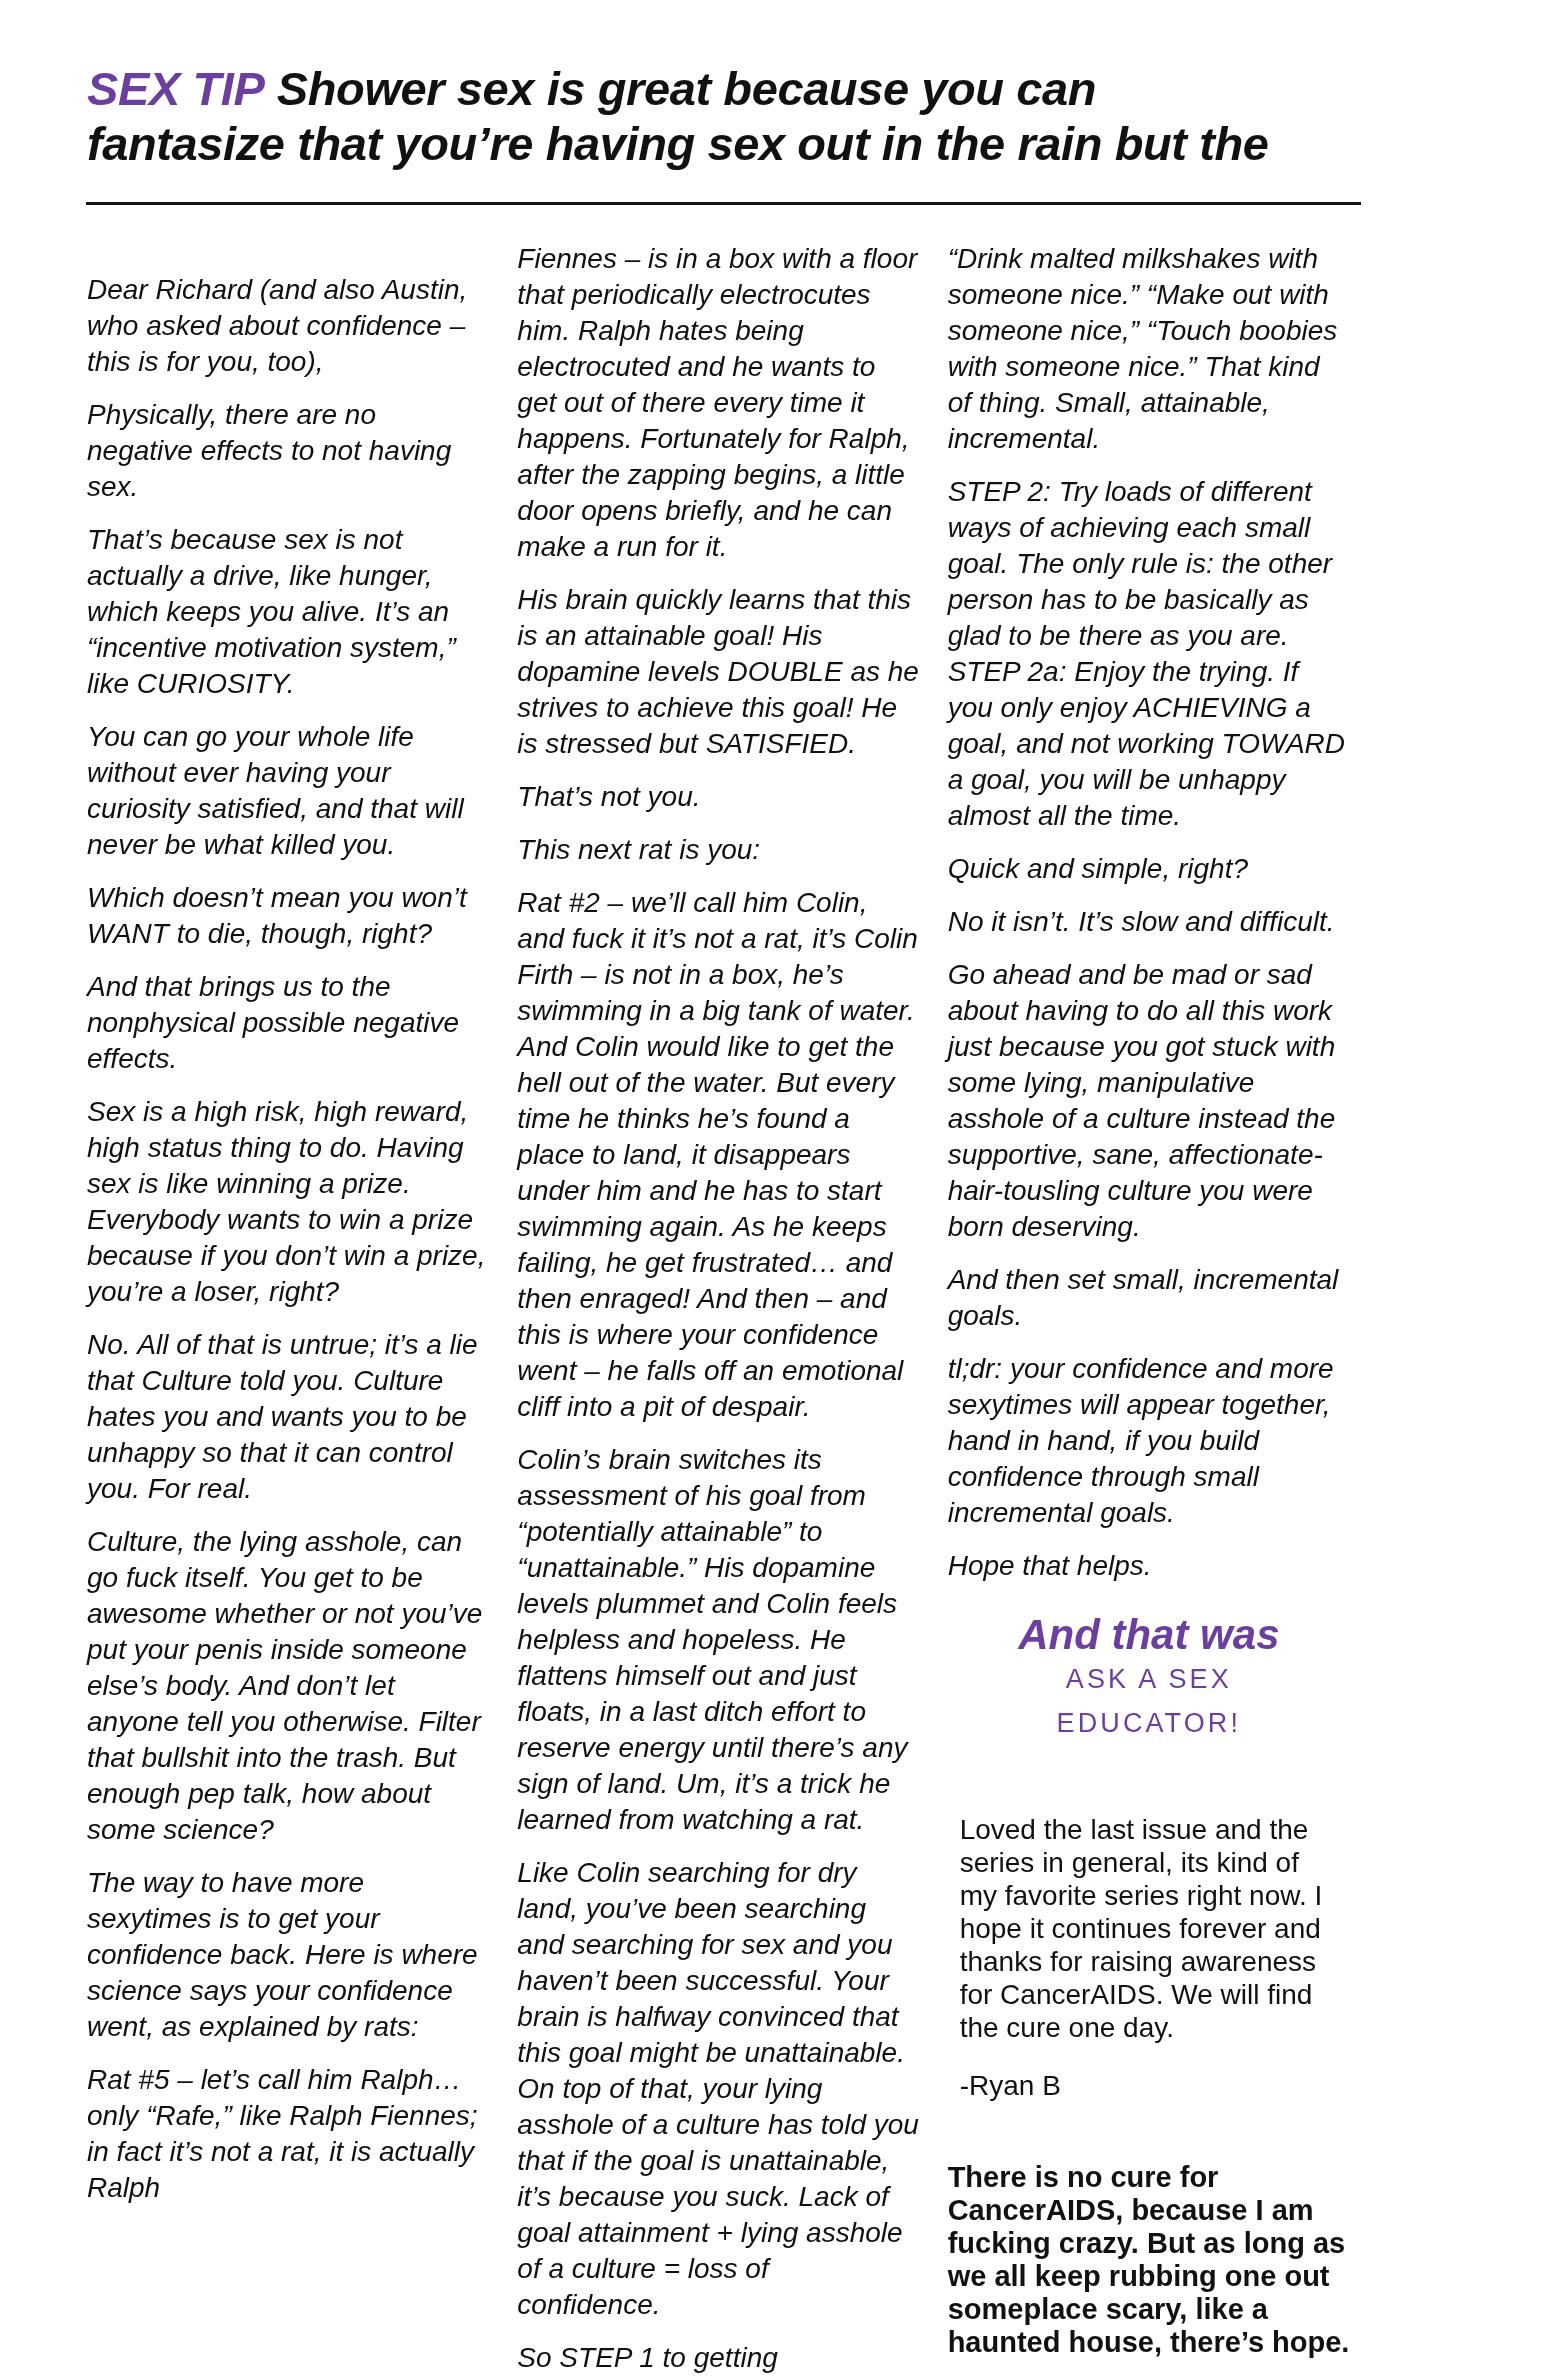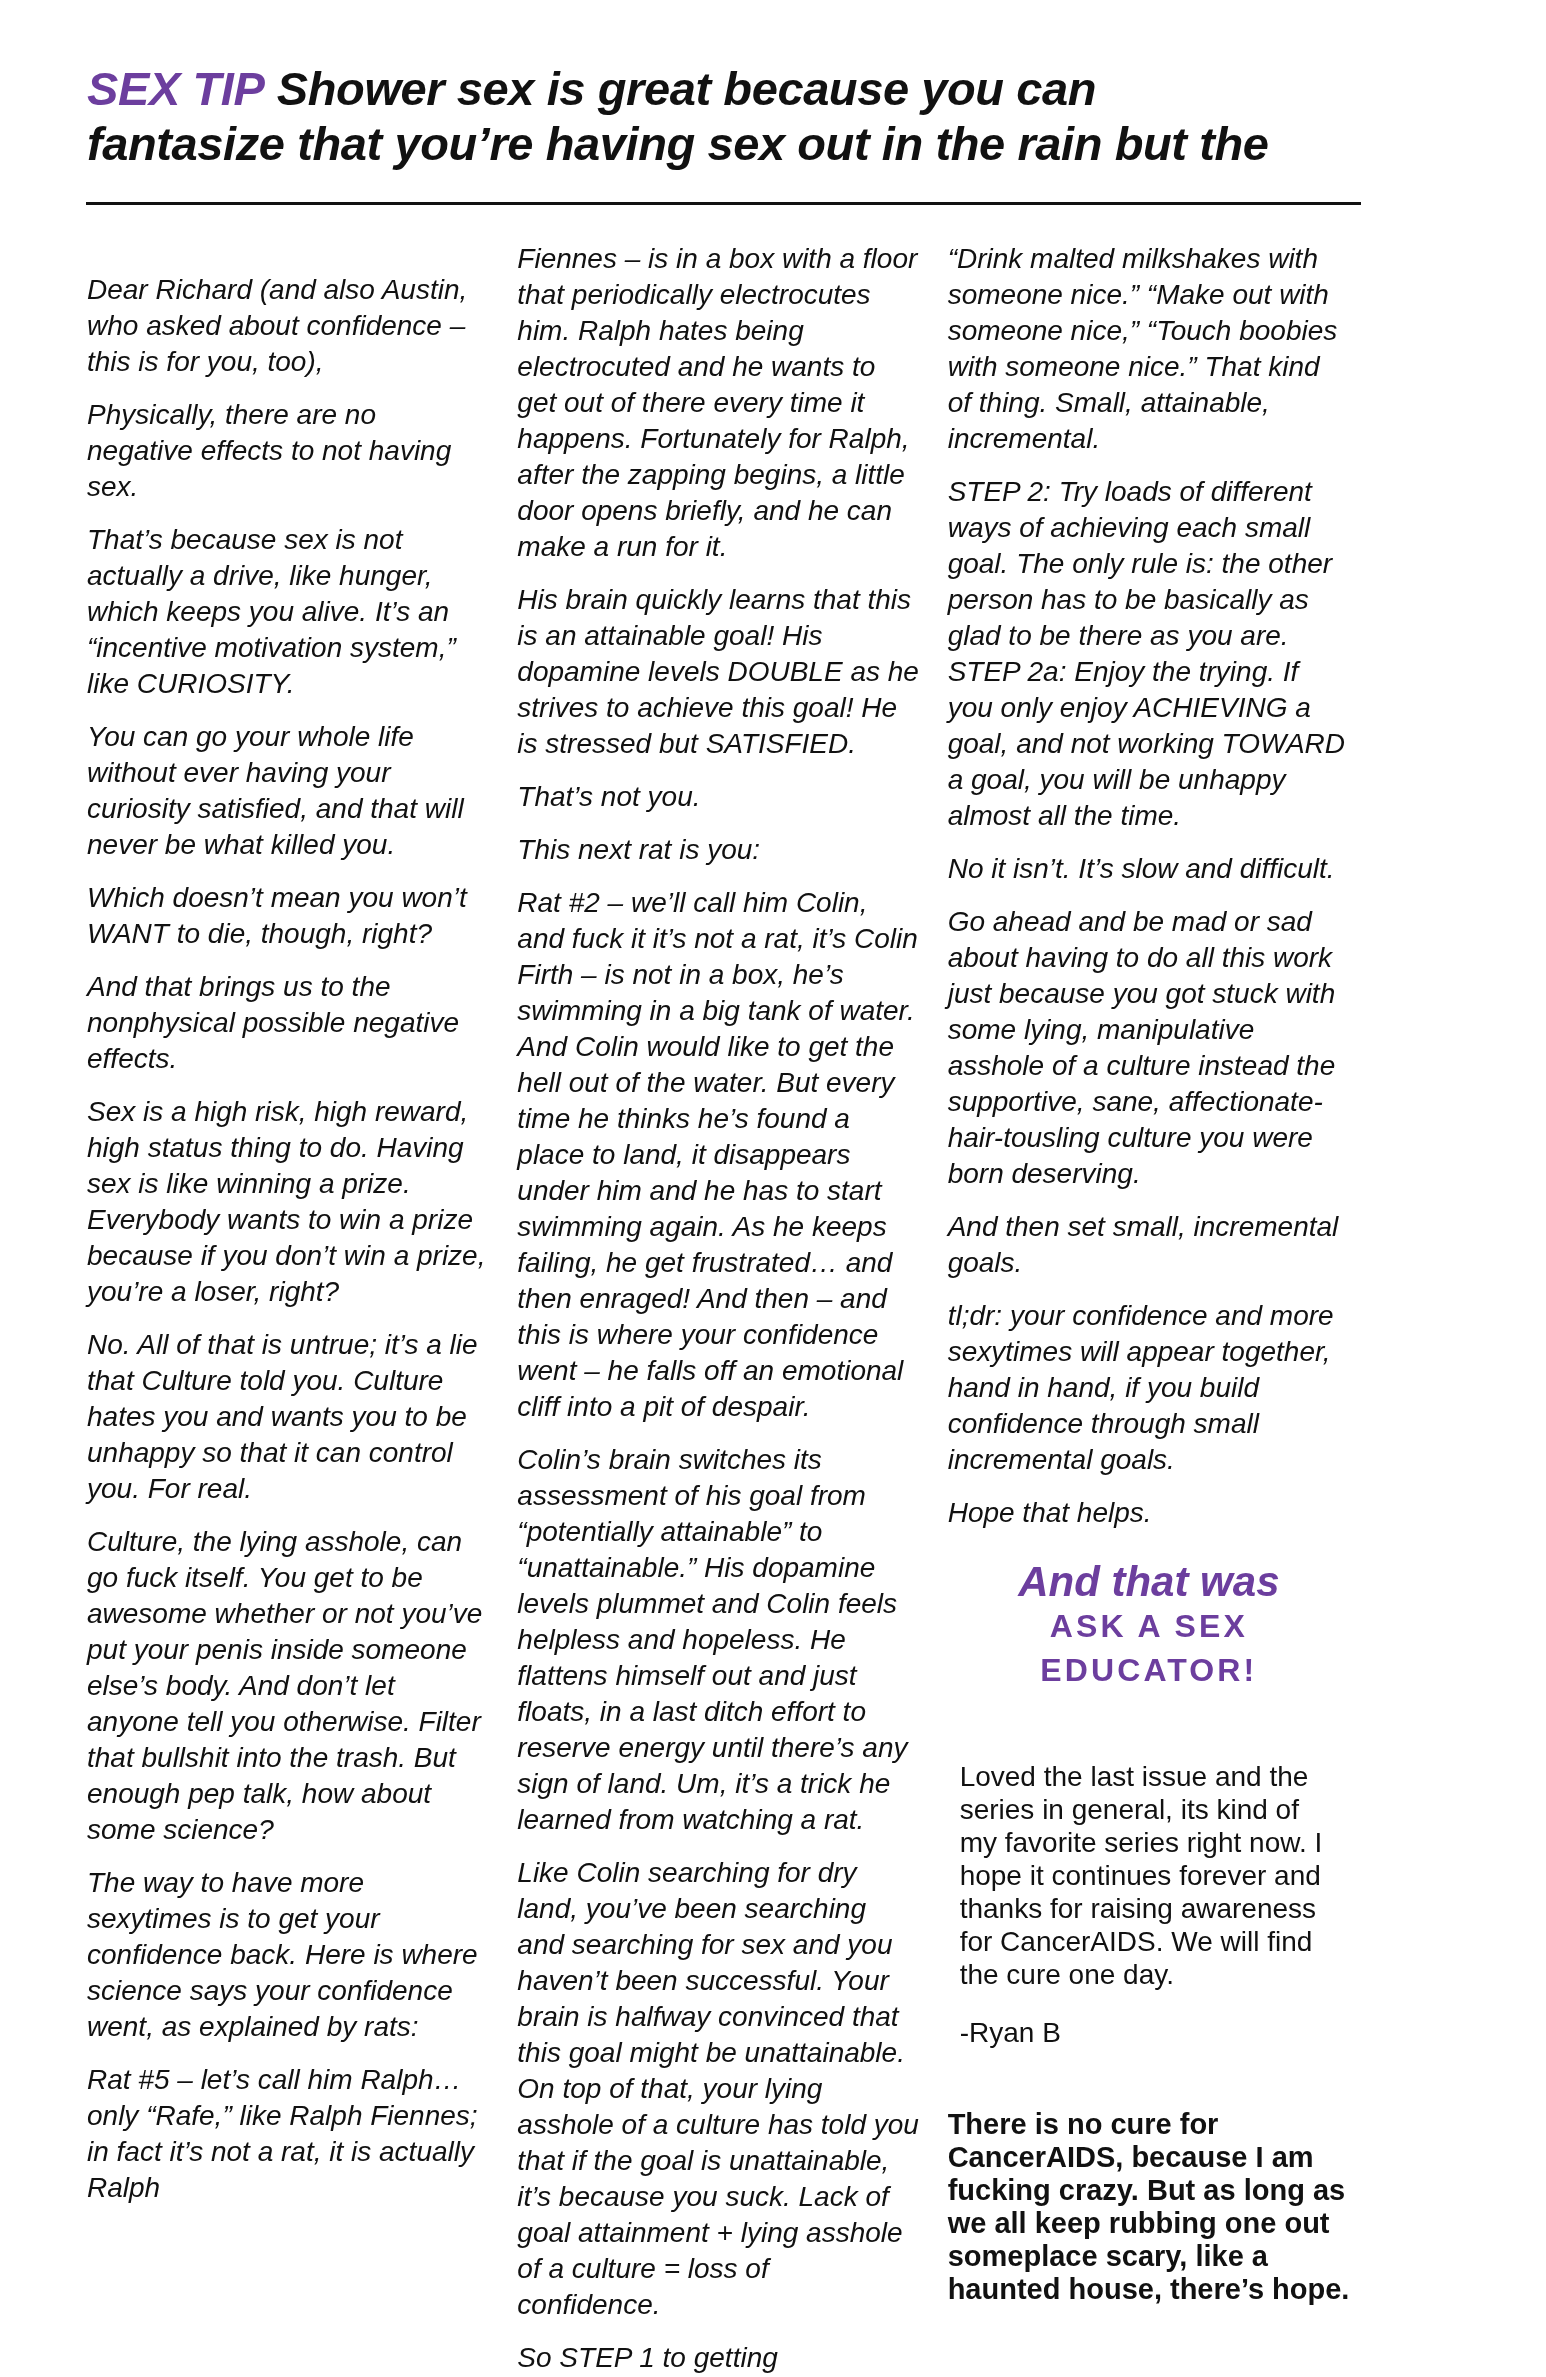--- a/index.html
+++ b/index.html
@@ -56,22 +56,22 @@
     text-align: center;
     color: var(--accent);
   }
   .signoff-was {
     font-style: italic;
     font-weight: 700;
     font-size: 42px;
     line-height: 45px;
   }
   .signoff-title {
-    font-weight: 700;
-    font-size: 32px;
+    font-weight: 400;
+    font-size: 27px;
     line-height: 44px;
     letter-spacing: 3.1px;
   }
   
   .letter {
     font-style: normal;
     font-size: 28px;
     line-height: 33px;
     margin: 12px;
   }
@@ -120,20 +120,21 @@
       <p class="advice">This next rat is you:</p>
       <p class="advice">Rat #2 – we’ll call him Colin, and fuck it it’s not a rat, it’s Colin Firth – is not in a box, he’s swimming in a big tank of water. And Colin would like to get the hell out of the water. But every time he thinks he’s found a place to land, it disappears under him and he has to start swimming again. As he keeps failing, he get frustrated… and then enraged! And then – and this is where your confidence went – he falls off an emotional cliff into a pit of despair.</p>
       <p class="advice">Colin’s brain switches its assessment of his goal from “potentially attainable” to “unattainable.” His dopamine levels plummet and Colin feels helpless and hopeless. He flattens himself out and just floats, in a last ditch effort to reserve energy until there’s any sign of land. Um, it’s a trick he learned from watching a rat.</p>
       <p class="advice">Like Colin searching for dry land, you’ve been searching and searching for sex and you haven’t been successful. Your brain is halfway convinced that this goal might be unattainable. On top of that, your lying asshole of a culture has told you that if the goal is unattainable, it’s because you suck. Lack of goal attainment + lying asshole of a culture = loss of confidence.</p>
       <p class="advice">So STEP 1 to getting confidence back: Set small, incremental goals with no timeline. “Keep meeting people until I meet four nice ones.”</p>
     </section>
 
     <section class="col col-3">
       <p class="advice">“Drink malted milkshakes with someone nice.” “Make out with someone nice,” “Touch boobies with someone nice.” That kind of thing. Small, attainable, incremental.</p>
       <p class="advice">STEP 2: Try loads of different ways of achieving each small goal. The only rule is: the other person has to be basically as glad to be there as you are. STEP 2a: Enjoy the trying. If you only enjoy ACHIEVING a goal, and not working TOWARD a goal, you will be unhappy almost all the time.</p>
+      <p class="advice">Quick and simple, right?</p>
       <p class="advice">No it isn’t. It’s slow and difficult.</p>
       <p class="advice">Go ahead and be mad or sad about having to do all this work just because you got stuck with some lying, manipulative asshole of a culture instead the supportive, sane, affectionate-hair-tousling culture you were born deserving.</p>
       <p class="advice">And then set small, incremental goals.</p>
       <p class="advice">tl;dr: your confidence and more sexytimes will appear together, hand in hand, if you build confidence through small incremental goals.</p>
       <p class="advice">Hope that helps.</p>
 
       <div class="signoff">
         <div class="signoff-was">And that was</div>
         <div class="signoff-title">ASK A SEX</div>
         <div class="signoff-title">EDUCATOR!</div>

